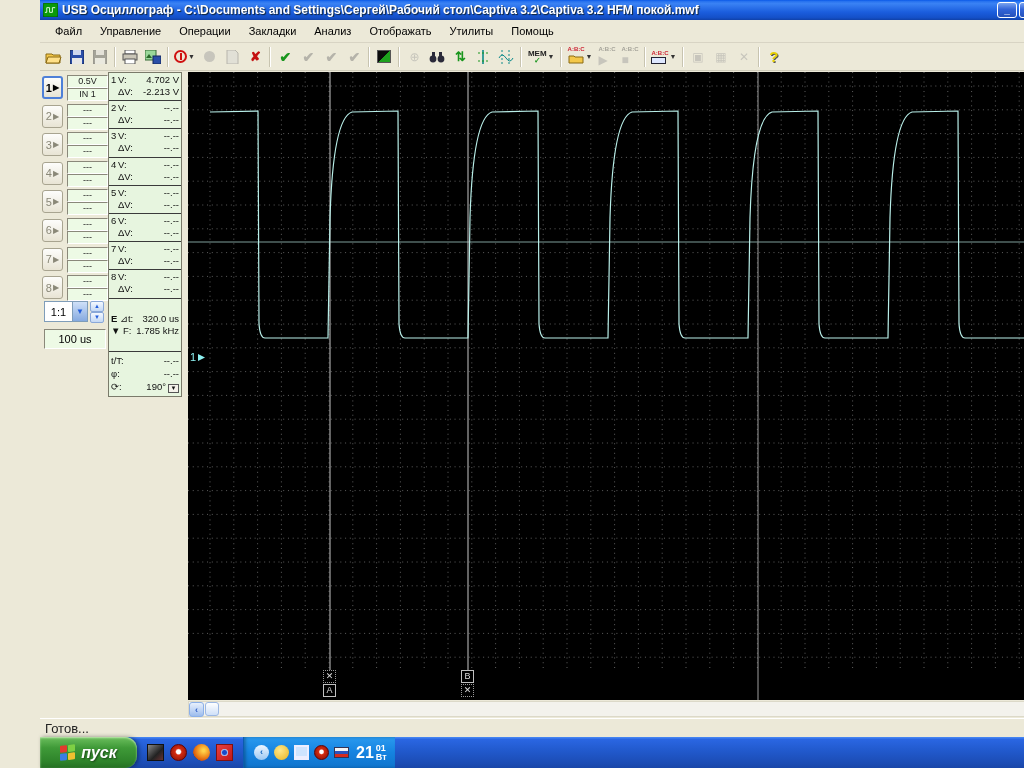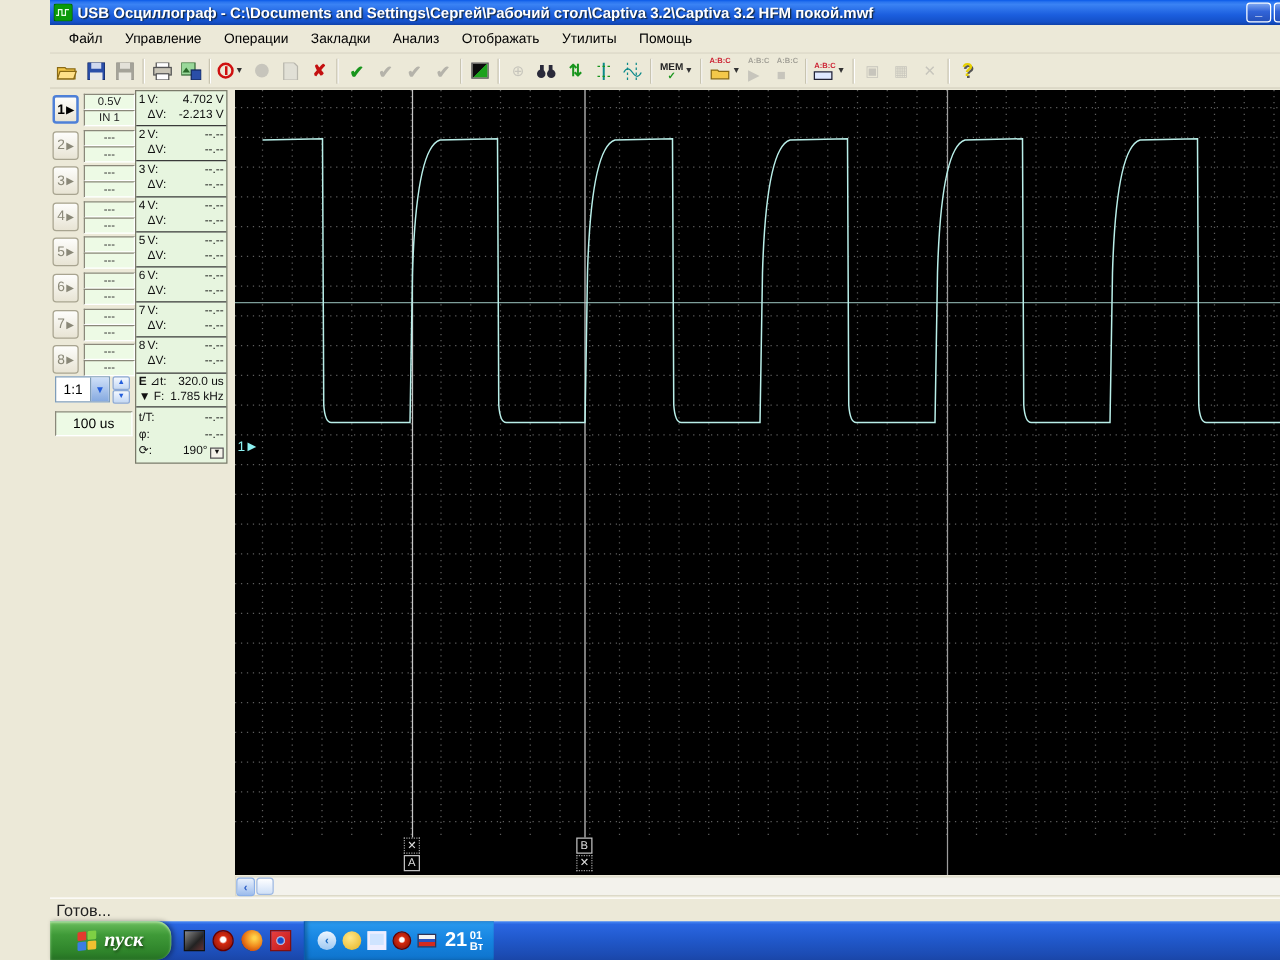--- a/index.html
+++ b/index.html
@@ -75,21 +75,21 @@
     border:1px solid; border-color:#8a887a #fff #fff #8a887a; font-size:11px; text-align:center; line-height:18px; }
 
   
   .measure-panel { position:absolute; left:68px; top:1px; width:74px; background:#e7f5df;
     border:1px solid #7a7a6a; font-size:9.5px; color:#111; }
   .m-row { border-bottom:1px solid #3a3a3a; padding:1px 2px 1px 2px; height:28.2px; }
   .m-line { display:flex; line-height:12px; }
   .m-line .lbl { white-space:nowrap; }
   .m-line .val { margin-left:auto; white-space:nowrap; }
   .m-line .chn { width:7px; }
-  .m-sec { border-bottom:1px solid #3a3a3a; padding:1px 2px; }
+  .m-sec { border-bottom:1px solid #3a3a3a; padding:14px 2px; }
   .m-foot { padding:2px 2px 3px 2px; }
   .m-foot .m-line { line-height:13px; }
   .rot-drop { width:11px; height:9px; border:1px solid #555; background:#f4f2ea; font-size:6px;
     line-height:7px; text-align:center; margin-left:2px; display:inline-block; }
 
   
   .scope-wrap { position:absolute; top:71px; left:146px; width:878px; height:647px; background:#ece9d8; }
   .scope-view { position:absolute; left:2px; top:1px; width:856px; height:628px; background:#000; overflow:hidden; }
   .scope-view svg { display:block; }
   .handle { position:absolute; width:13px; height:13px; font-size:9px; color:#ddd; text-align:center;
@@ -117,21 +117,21 @@
   .status-times { padding-right:6px; border-left:1px solid #c8c4b0; border-right:1px solid #c8c4b0; padding-left:8px; }
   .status-version { width:36px; text-align:center; }
 
   
   .taskbar { position:absolute; top:737px; left:0; width:1024px; height:31px;
     background:linear-gradient(180deg,#4b8bf5 0%,#2a66e2 8%,#2159cc 45%,#1c4cb4 85%,#1a46a8 100%); display:flex; align-items:center; }
   .start-btn { height:31px; width:97px; border-radius:0 12px 12px 0;
     background:linear-gradient(180deg,#6cbf5e 0%,#3f9a38 35%,#2e832a 80%,#257023 100%);
     box-shadow:inset 0 1px 2px #bfe8b0, 2px 0 4px rgba(0,0,0,.4);
     display:flex; align-items:center; justify-content:center; gap:5px; color:#fff;
-    font-size:16px; font-weight:bold; font-style:italic; text-shadow:1px 1px 2px #1c4416;font-family:Liberation Serif, serif; }
+    font-size:16px; font-weight:bold; font-style:italic; text-shadow:1px 1px 2px #1c4416; }
   .winflag { width:16px; height:15px; display:grid; grid-template-columns:7px 7px; grid-template-rows:7px 7px; gap:1px; transform:skewY(-6deg); }
   .winflag i { border-radius:1px; }
   .winflag i:nth-child(1){background:#e23b2e;} .winflag i:nth-child(2){background:#7ed044;}
   .winflag i:nth-child(3){background:#3b7de2;} .winflag i:nth-child(4){background:#f0c030;}
   .quick-launch { display:flex; align-items:center; gap:6px; padding:0 10px 0 10px; }
   .ql { width:17px; height:17px; }
   .task-area { display:flex; gap:3px; flex:1; align-items:center; }
   .task-btn { width:137px; height:25px; border-radius:3px; display:flex; align-items:center; gap:4px;
     padding:0 4px; color:#fff; font-size:11px;
     background:linear-gradient(180deg,#5a90f2,#3a72e2 50%,#3468d4); box-shadow:inset 0 1px 0 #8ab2f8;

